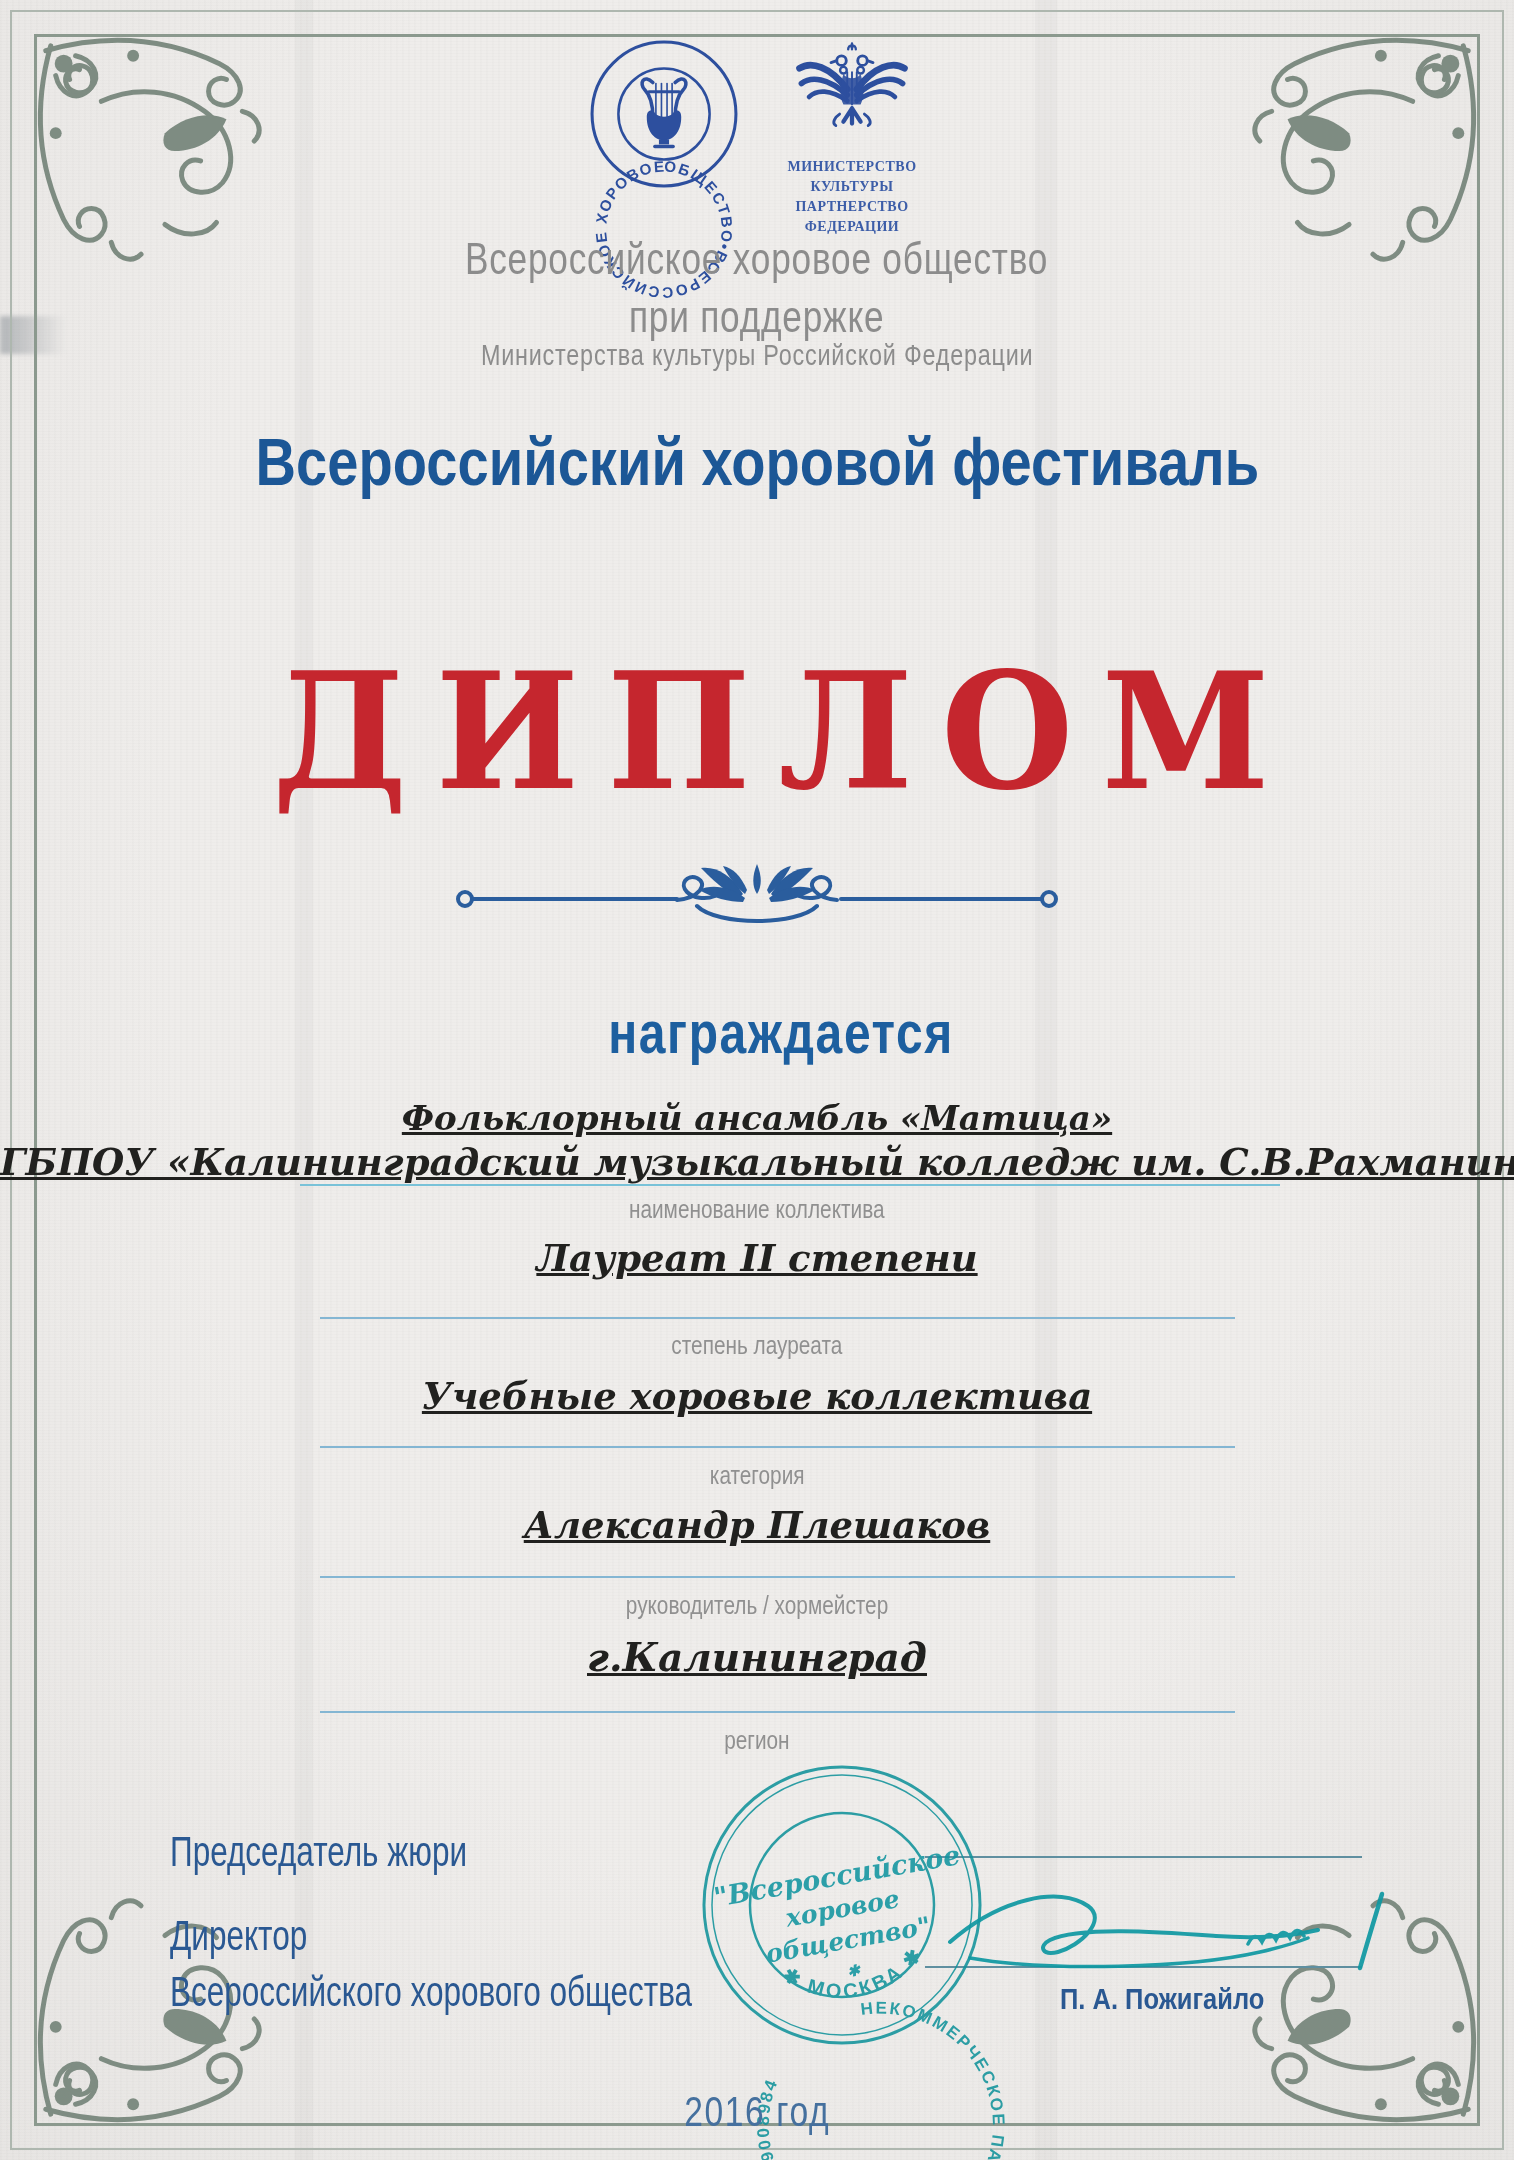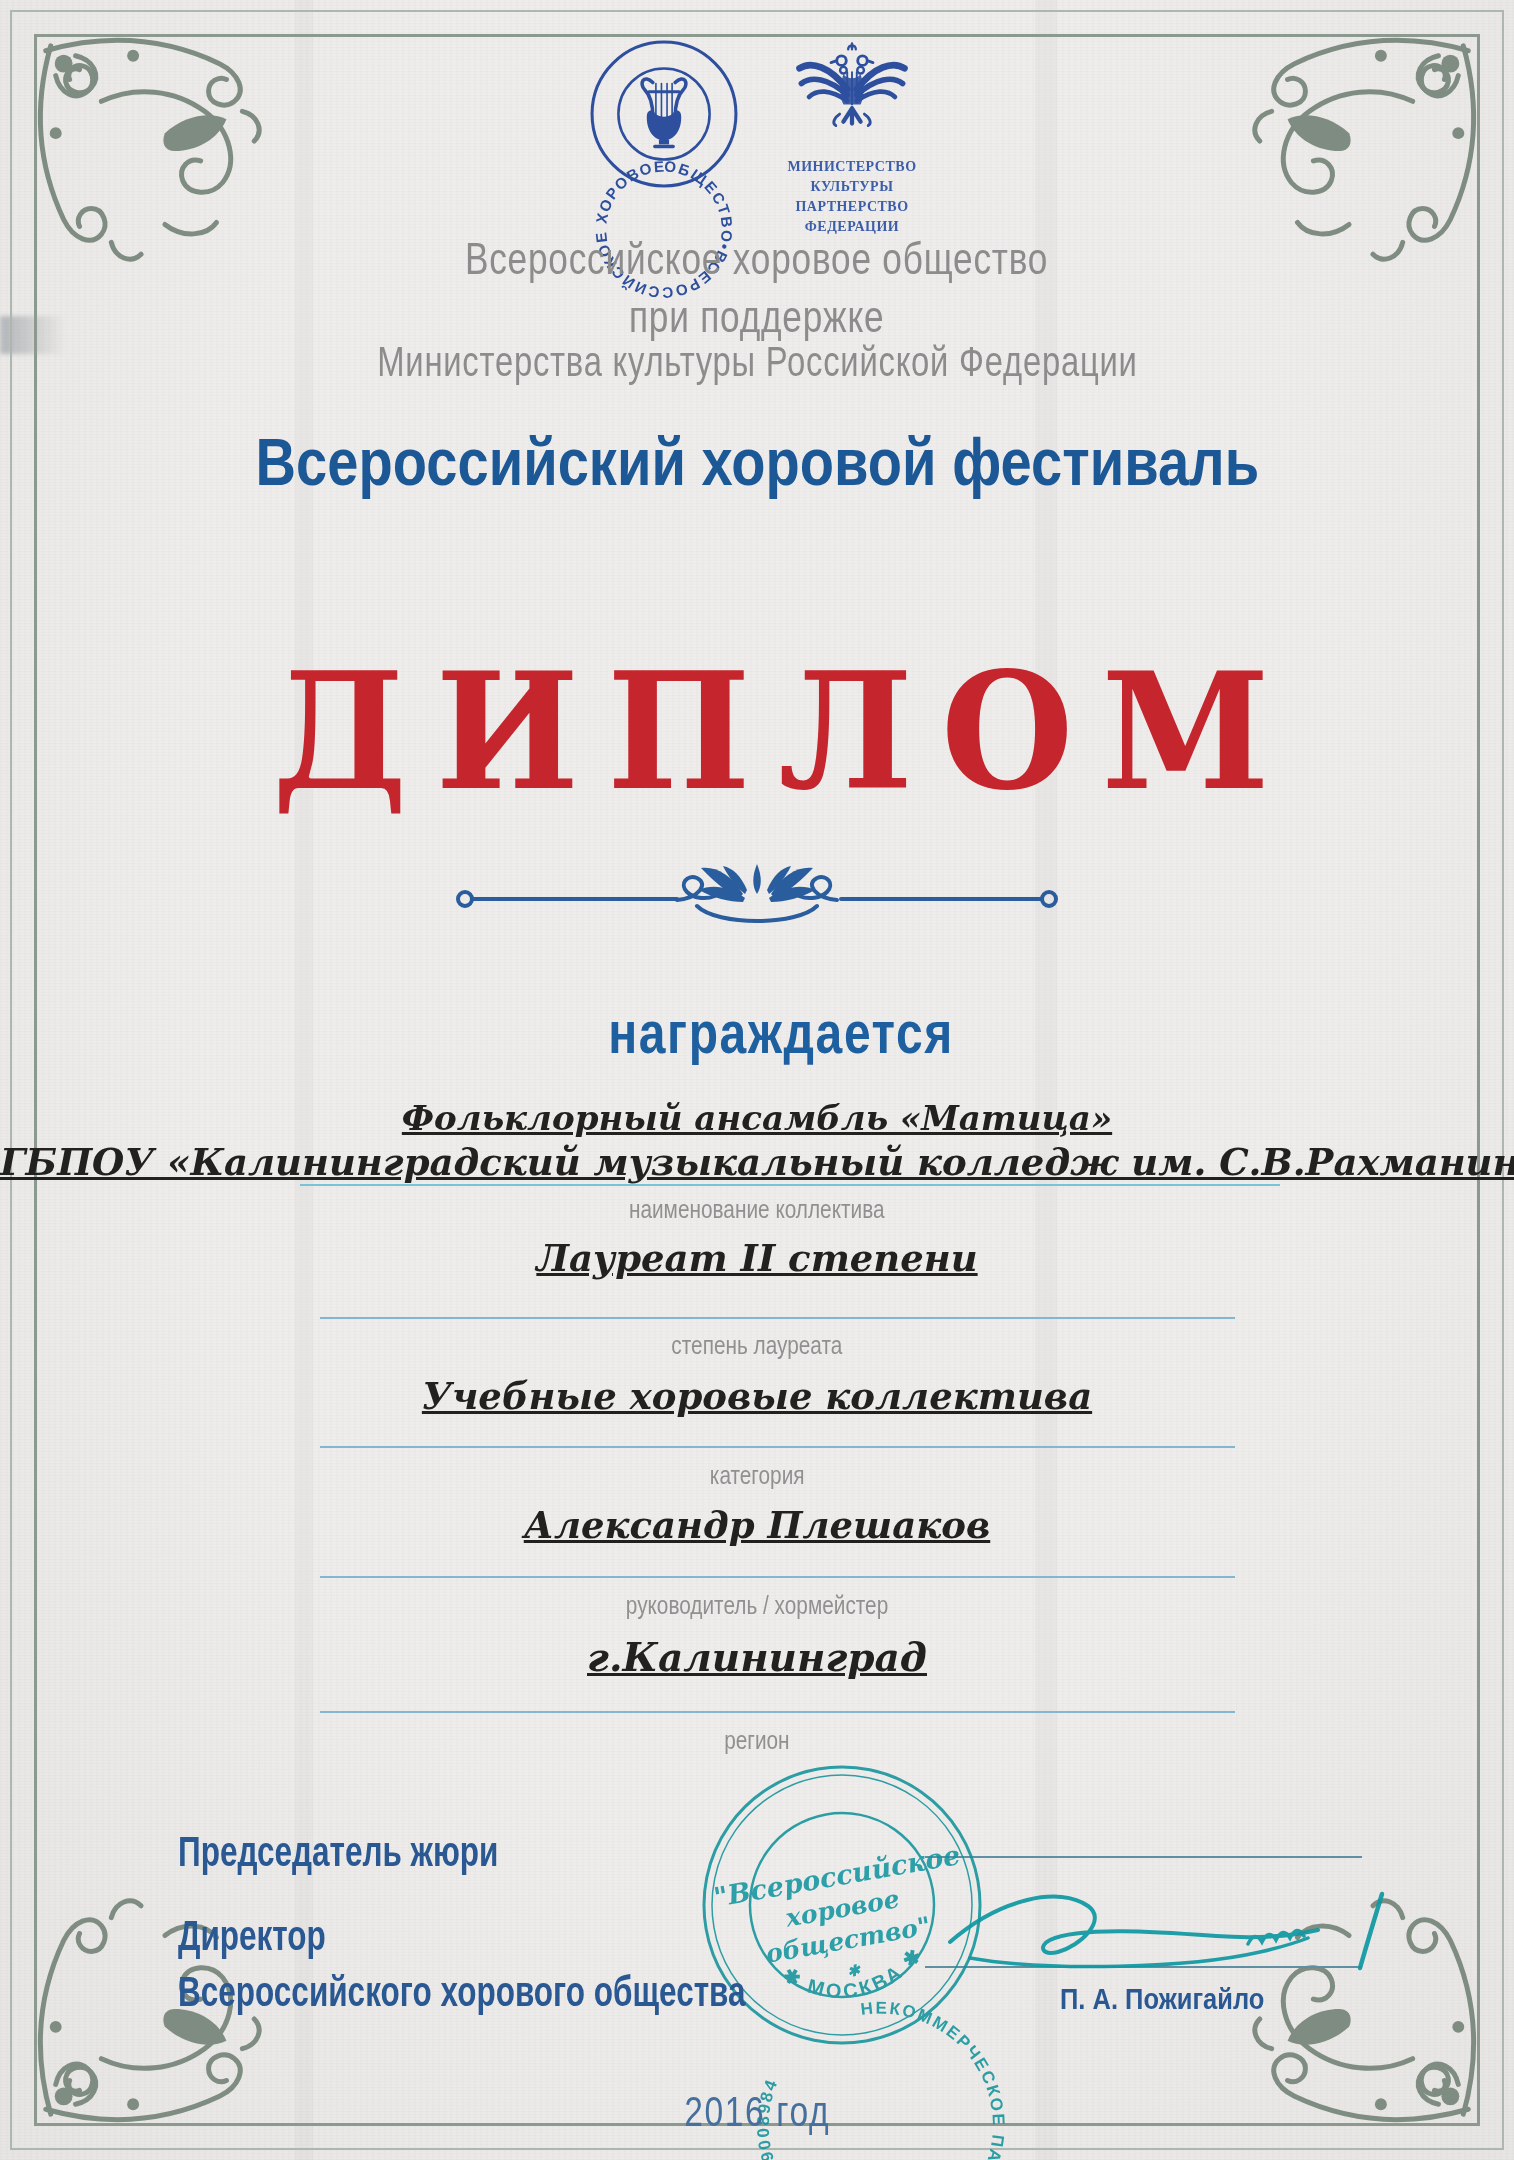--- a/index.html
+++ b/index.html
@@ -24,21 +24,21 @@
   .gray-head{color:#8c8c8c;font-size:44px;letter-spacing:1px;}
   .festival{top:424px;color:#1c5796;font-size:66px;font-weight:bold;}
   .stage{top:532px;color:#7d8a86;font-size:62px;letter-spacing:3px;}
   .diploma{top:636px;color:#c5262e;font-family:"DejaVu Serif",serif;font-weight:bold;
     font-size:152px;letter-spacing:28px;padding-left:28px;transform:scaleY(1.06);transform-origin:top center;}
   .awarded{top:998px;color:#1d5f9f;font-size:60px;font-weight:bold;letter-spacing:2px;margin-left:24px;}
   .serifname{font-family:"DejaVu Serif",serif;font-style:italic;font-weight:bold;color:#21211f;white-space:nowrap;text-decoration:underline;}
   .label{color:#909090;font-size:26px;}
   .rule{position:absolute;height:2px;background:#84b6d3;}
   .sigrule{position:absolute;height:2px;background:#5f8fa0;}
-  .leftlab{position:absolute;left:170px;color:#2a5892;font-size:42px;font-weight:bold;white-space:nowrap;margin-left:8px;}
+  .leftlab{position:absolute;left:170px;color:#2a5892;font-size:42px;font-weight:normal;white-space:nowrap;}
   .leftlab .cond{transform:scaleX(.75);transform-origin:left;}
   .dirname{position:absolute;left:1012px;top:1982px;width:300px;text-align:center;
     color:#2a5892;font-size:30px;font-weight:bold;}
   .year{top:2088px;color:#45709e;font-size:42px;letter-spacing:2px;}
   .ministry-caption{position:absolute;left:752px;top:157px;width:200px;text-align:center;
     font-family:"Liberation Serif",serif;color:#3c5da8;font-size:14px;font-weight:bold;
     letter-spacing:.5px;line-height:20px;}
   svg{overflow:visible;}
 </style>
 </head>
@@ -164,21 +164,21 @@
     </g>
     <path d="M 56,38 C 52,52 52,62 56,70 L 74,70 C 78,62 78,52 74,38 C 70,44 60,44 56,38 Z" fill="#2d4f9e" opacity=".9"></path>
   </svg>
   <div class="ministry-caption">
     <div>МИНИСТЕРСТВО КУЛЬТУРЫ</div>
     <div>ПАРТНЕРСТВО ФЕДЕРАЦИИ</div>
   </div>
 
   <div class="ctr gray-head" style="top:234px;"><span class="cond">Всероссийское хоровое общество</span></div>
   <div class="ctr gray-head" style="top:292px;"><span class="cond">при поддержке</span></div>
-  <div class="ctr gray-head" style="top:338px;font-size:42px;"><span class="cond" style="transform:scaleX(.78);">Министерства культуры Российской Федерации</span></div>
+  <div class="ctr gray-head" style="top:338px;font-size:30px;"><span class="cond" style="transform:scaleX(.78);">Министерства культуры Российской Федерации</span></div>
 
   <div class="ctr festival"><span class="cond" style="transform:scaleX(.85);">Всероссийский хоровой фестиваль</span></div>
   <div class="ctr diploma">ДИПЛОМ</div>
 
   <svg style="position:absolute;left:447px;top:854px;" width="620" height="84" viewBox="0 0 620 84">
     <g stroke="#2a5d9d" stroke-width="4" fill="none" stroke-linecap="round">
       <circle cx="18" cy="45" r="7"></circle>
       <path d="M 26,45 H 230"></path>
       <path d="M 230,46 C 252,44 262,30 250,24 C 240,20 232,30 240,38 C 246,44 258,46 268,42"></path>
       <path d="M 250,52 C 270,72 350,72 370,52"></path>

